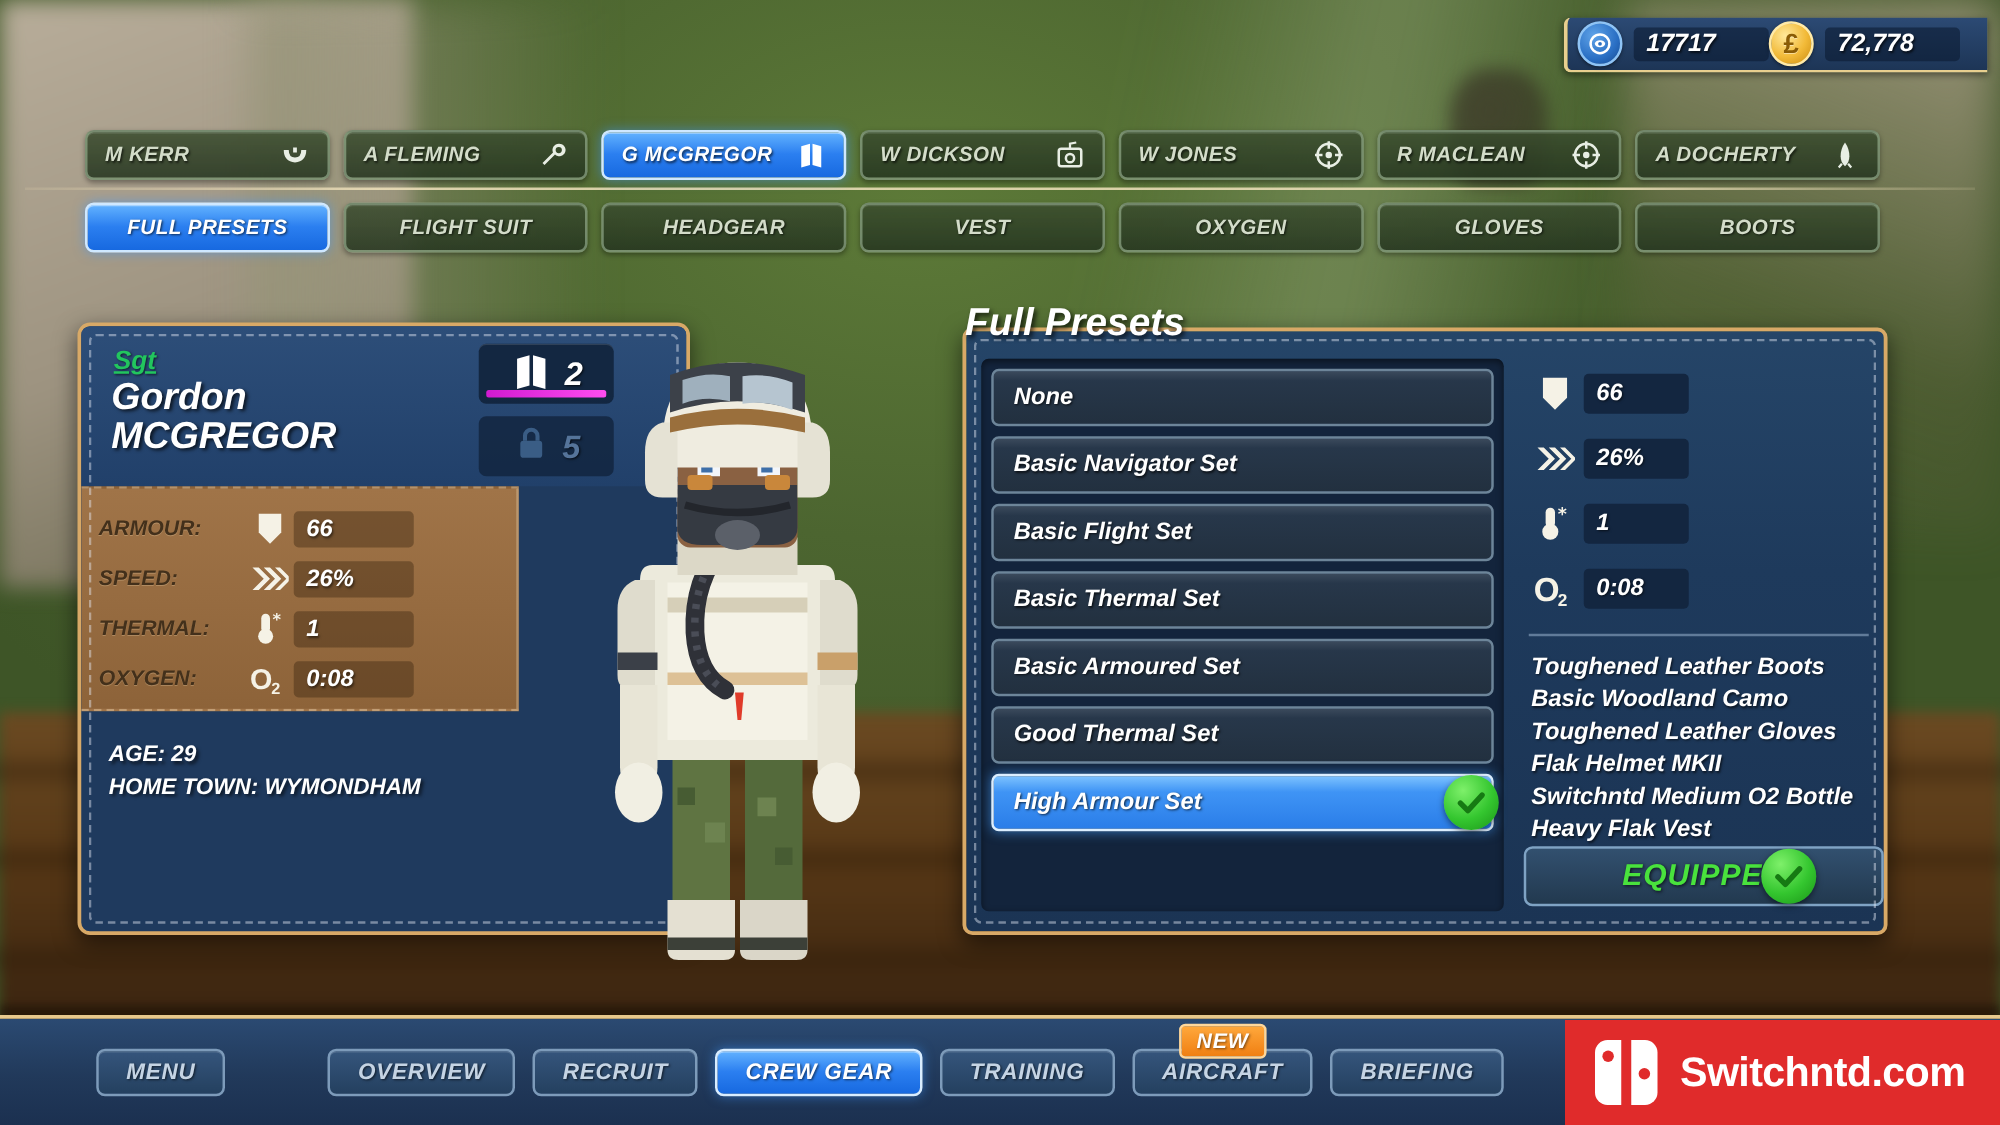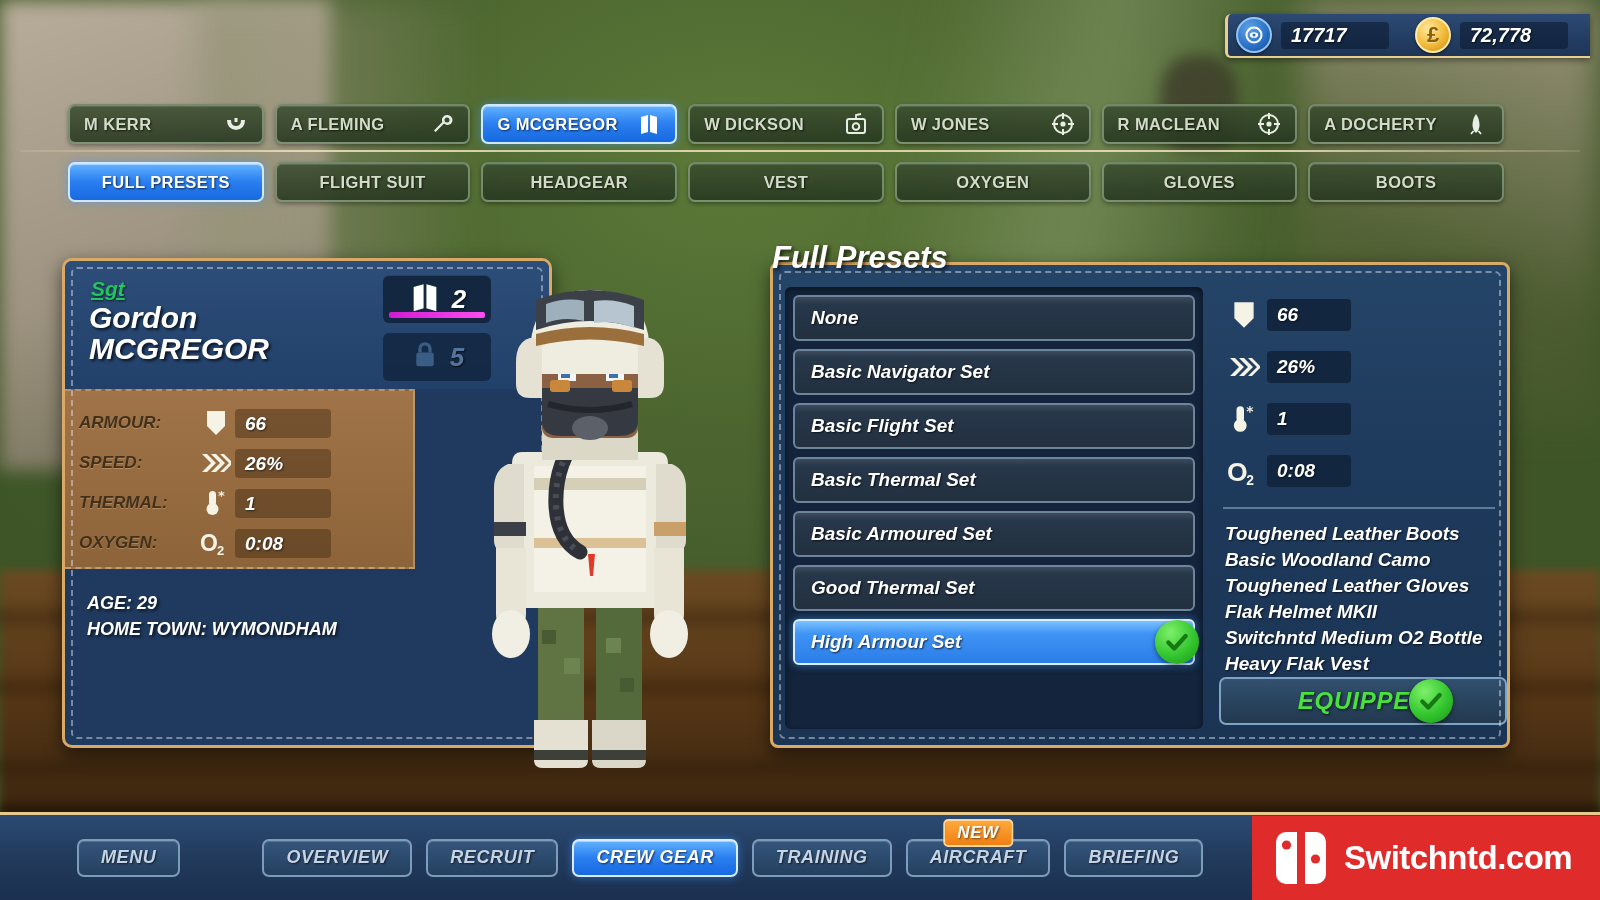--- a/index.html
+++ b/index.html
@@ -61,21 +61,21 @@
   .hud {
     position: absolute; top: 14px; right: 10px; z-index: 30;
     display: flex; align-items: center;
     height: 44px; padding: 0 22px 0 8px;
     background: linear-gradient(180deg, #2c4a74 0%, #1d3556 100%);
     border-radius: 6px 0 0 6px;
     border-left: 3px solid #e8cf8f;
     border-bottom: 2px solid #e8cf8f;
     box-shadow: 0 2px 6px rgba(0,0,0,.45);
   }
-  .hud-item { display: flex; align-items: center; gap: 9px; margin-right: 26px; }
+  .hud-item { display: flex; align-items: center; gap: 9px; }
   .hud-item:last-child { margin-right: 0; }
   .hud-val {
     min-width: 108px; height: 27px; line-height: 27px;
     background: rgba(10,24,46,.55);
     border-radius: 4px; padding: 0 10px;
     color: #fff; font-size: 20px; font-style: italic; font-weight: bold;
     text-shadow: 1px 1px 2px rgba(0,0,0,.7);
   }
   .icon-recon {
     width: 36px; height: 36px; border-radius: 50%;
@@ -98,21 +98,21 @@
   .tabrow { position: absolute; left: 68px; right: 96px; display: flex; gap: 11px; z-index: 20; }
   .tabrow-crew { top: 104px; }
   .tabrow-slot  { top: 162px; }
   .tab {
     flex: 1; height: 40px;
     display: flex; align-items: center; justify-content: space-between;
     padding: 11px 14px;
     border-radius: 7px;
     background: linear-gradient(180deg, rgba(58,76,46,.86) 0%, rgba(38,54,32,.88) 100%);
     border: 2px solid rgba(172,196,164,.55);
-    color: #d3dcc9; font-size: 16.5px; font-weight: bold;
+    color: #d3dcc9; font-size: 16.5px; font-style: italic; font-weight: bold;
     letter-spacing: .4px;
     text-shadow: 1px 1px 2px rgba(0,0,0,.65);
     box-shadow: inset 0 1px 0 rgba(255,255,255,.12), 0 2px 4px rgba(0,0,0,.35);
   }
   .tab.center { justify-content: center; }
   .tab.active {
     background: linear-gradient(180deg, #62b2ff 0%, #2b7ff0 48%, #1769e0 100%);
     border-color: #cfe8ff; color: #fff;
     box-shadow: inset 0 1px 0 rgba(255,255,255,.45), 0 0 9px rgba(60,150,255,.55);
   }

